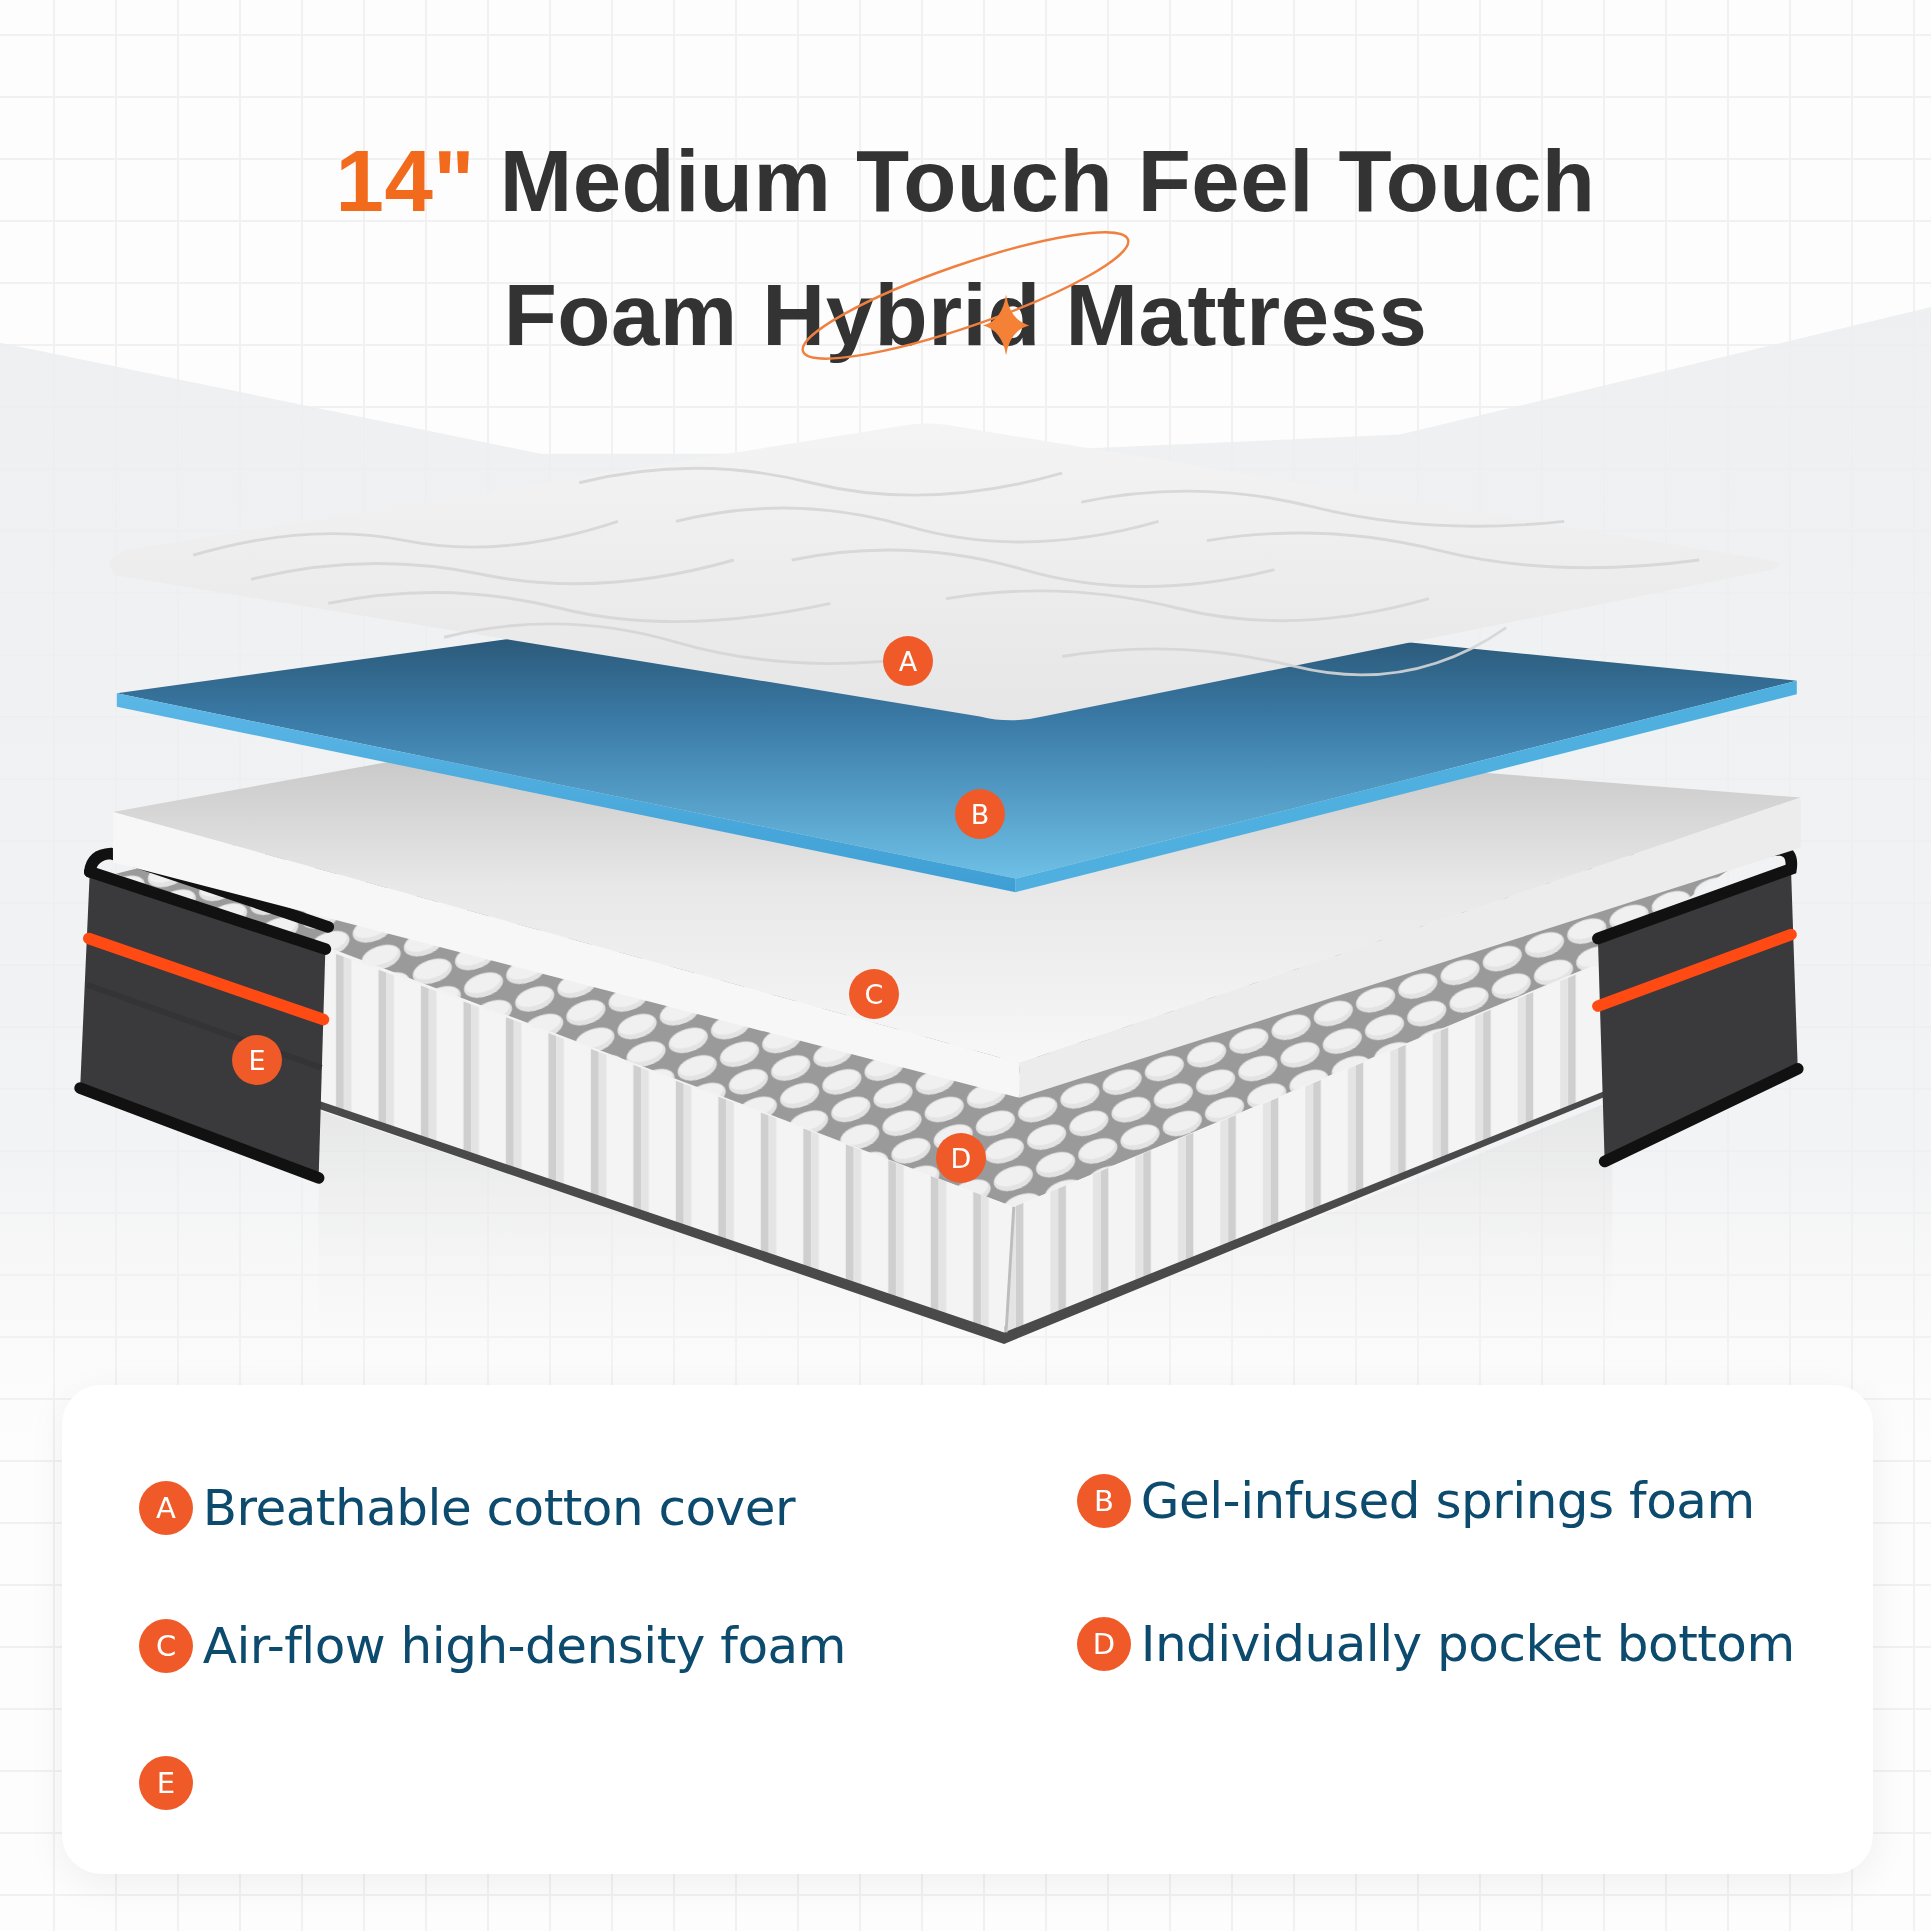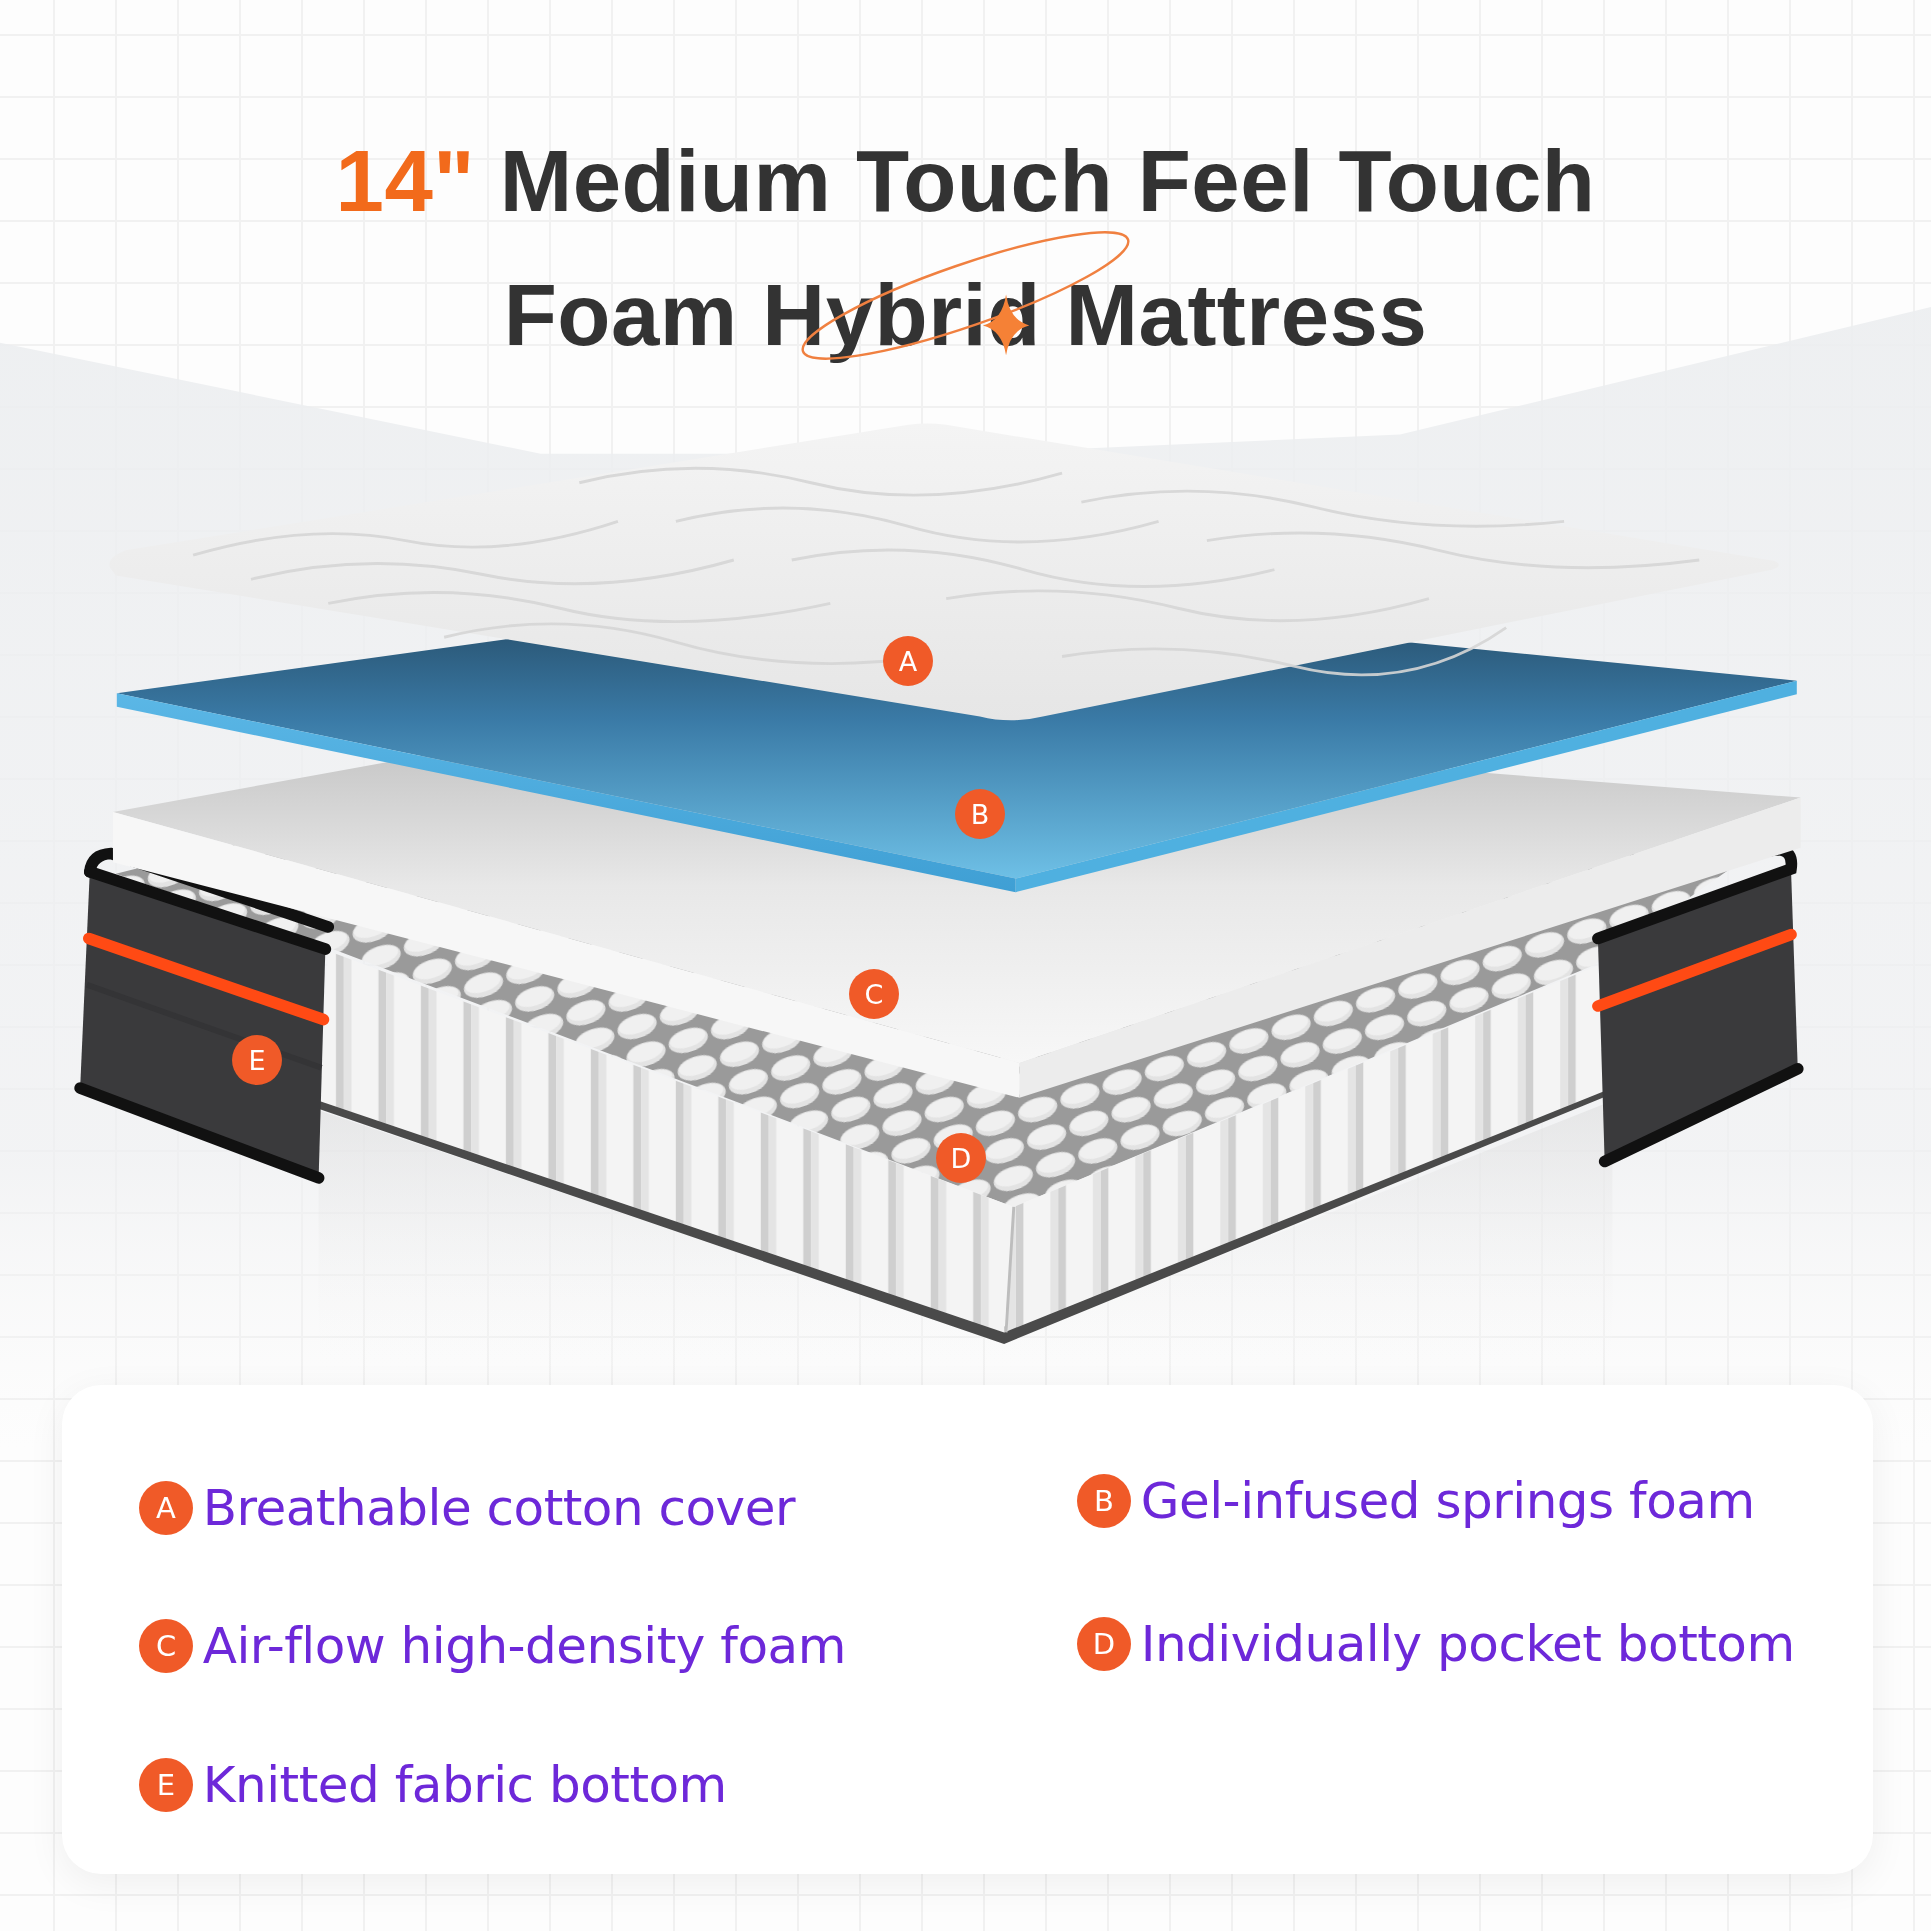--- a/index.html
+++ b/index.html
@@ -9,21 +9,21 @@
     background-size:62px 62px; background-position:53px 34px; }
   .backdrop { position:absolute; left:0; top:0; width:1931px; height:1931px; }
   .title { position:absolute; left:0; width:1931px; text-align:center; font-weight:bold; color:#333333; font-size:87px; line-height:97px; letter-spacing:0.5px; }
   .title.l1 { top:132px; }
   .title.l2 { top:229px;margin-top:37px; }
   .title .accent { color:#f26a1b; }
   .illus { position:absolute; left:0; top:0; width:1931px; height:1400px; }
   .card { position:absolute; left:62px; top:1385px; width:1811px; height:489px; background:#ffffff; border-radius:39px; box-shadow:0 9.7px 39px rgba(0,0,0,0.06); }
   .legend-item { position:absolute; display:flex; align-items:center; }
   .legend-badge { width:54px; height:54px; border-radius:50%; background:#f05a28; color:#fff; font-size:29px; display:flex; align-items:center; justify-content:center; font-family:"DejaVu Sans", sans-serif; font-weight:normal; }
-  .legend-text { margin-left:9.7px; font-size:50px; color:#6d28d9; font-family:"DejaVu Sans", sans-serif; font-weight:normal; letter-spacing:-0.5px; white-space:nowrap; }
+  .legend-text { margin-left:9.7px; font-size:50px; color:#0c4a6e; font-family:"DejaVu Sans", sans-serif; font-weight:normal; letter-spacing:-0.5px; white-space:nowrap; }
   .marker { position:absolute; width:50px; height:50px; border-radius:50%; background:#f05a28; color:#fff; font-size:27px; display:flex; align-items:center; justify-content:center; font-family:"DejaVu Sans", sans-serif; transform:translate(-50%,-50%); }
 </style>
 </head>
 <body>
 
 <div class="grid"></div>
 
 <svg class="backdrop" viewBox="0 0 2000 2000">
   <defs>
     <linearGradient id="bdfade" x1="0" y1="0" x2="0" y2="1">
@@ -151,16 +151,15 @@
   <div class="legend-item" style="left:77px;top:232px">
     <div class="legend-badge">C</div>
     <div class="legend-text">Air-flow high-density foam</div>
   </div>
   <div class="legend-item" style="left:1015px;top:230px">
     <div class="legend-badge">D</div>
     <div class="legend-text">Individually pocket bottom</div>
   </div>
   <div class="legend-item" style="left:77px;top:371px">
     <div class="legend-badge">E</div>
-    <div class="legend-text">Knitted fabric bottom</div>
   </div>
 </div>
 
 
 </body></html>

